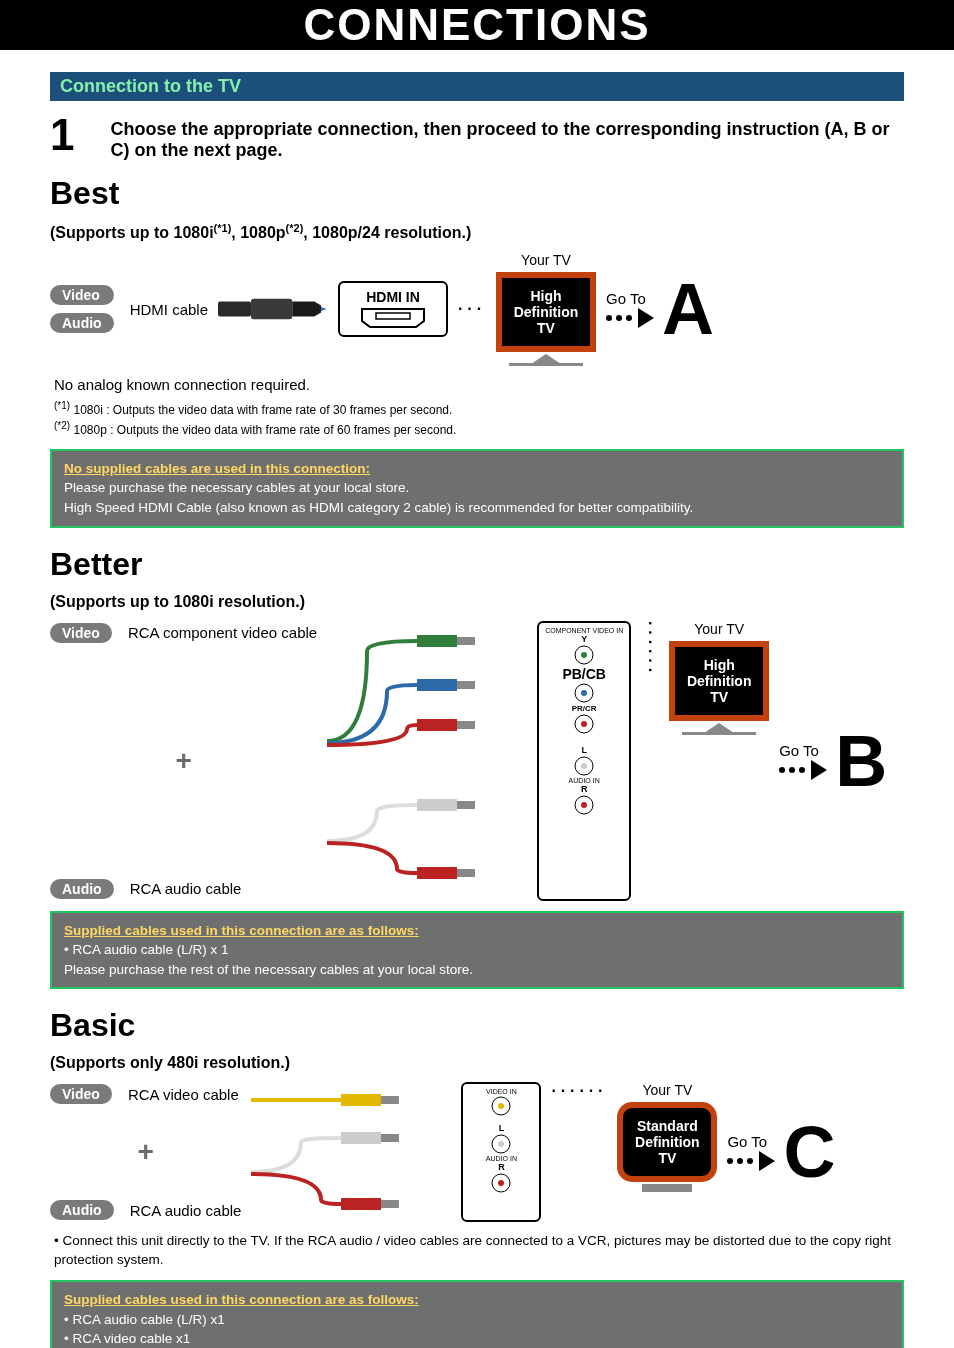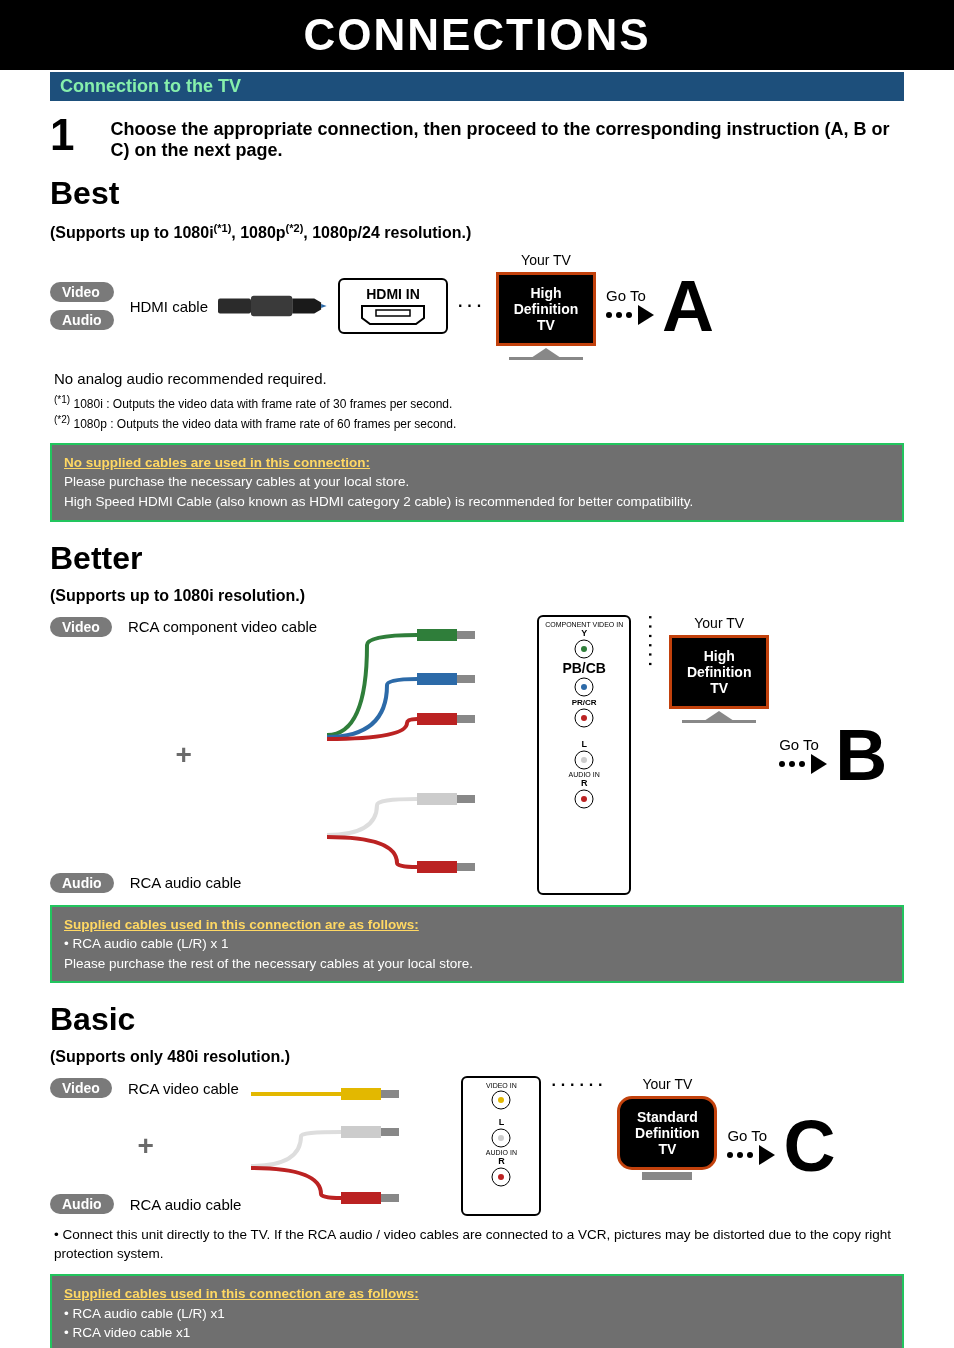--- a/index.html
+++ b/index.html
@@ -6,26 +6,26 @@
   body {
     font-family: "Segoe UI", Arial, Helvetica, sans-serif;
     background: #fff;
     color: #000;
     width: 954px;
     padding: 0 0 20px 0;
   }
   .page { padding: 0 50px; }
   .top-black {
     background: #000;
-    height: 70px;
+    height: 50px;
     width: 100%;
     display: flex;
     align-items: center;
     justify-content: center;
-    margin-bottom: 2px;
+    margin-bottom: 22px;
   }
   .top-black .title {
     color: #fff;
     font-weight: 800;
     font-size: 44px;
     letter-spacing: 2px;
   }
   .subhead-bar {
     background: #1d4f7b;
     color: #86efac;
@@ -108,21 +108,21 @@
     border: 2px solid #000;
     border-radius: 6px;
     padding: 6px 10px;
     text-align: center;
     font-weight: 700;
     font-size: 14px;
     min-width: 110px;
   }
   .dots { letter-spacing: 4px; font-weight: 900; }
   .tv-box {
-    border: 3px solid #c2410c;
+    border: 6px solid #c2410c;
     background: #000;
     color: #fff;
     text-align: center;
     font-weight: 700;
     font-size: 14px;
     padding: 10px 8px;
     width: 100px;
     position: relative;
   }
   .tv-stand {
@@ -249,21 +249,21 @@
             <span class="d"></span>
             <span class="d"></span>
             <span class="d"></span>
             <span class="tri"></span>
           </span>
       </div>
       <div class="letter">A</div>
     </div>
   </div>
 
-  <div class="small-note">No analog audio recommended required.</div>
+  <div class="small-note">No analog known connection required.</div>
   <div class="footnote"><span class="fnmark">(*1)</span> <span>1080i  : Outputs the video data with frame rate of 30 frames per second.</span></div>
   <div class="footnote"><span class="fnmark">(*2)</span> <span>1080p : Outputs the video data with frame rate of 60 frames per second.</span></div>
 
   <div class="info-box">
     <div class="head">No supplied cables are used in this connection:</div>
     <div>Please purchase the necessary cables at your local store.</div>
     <div>High Speed HDMI Cable (also known as HDMI category 2 cable) is recommended for better compatibility.</div>
   </div>
 
   <div class="quality-row">

